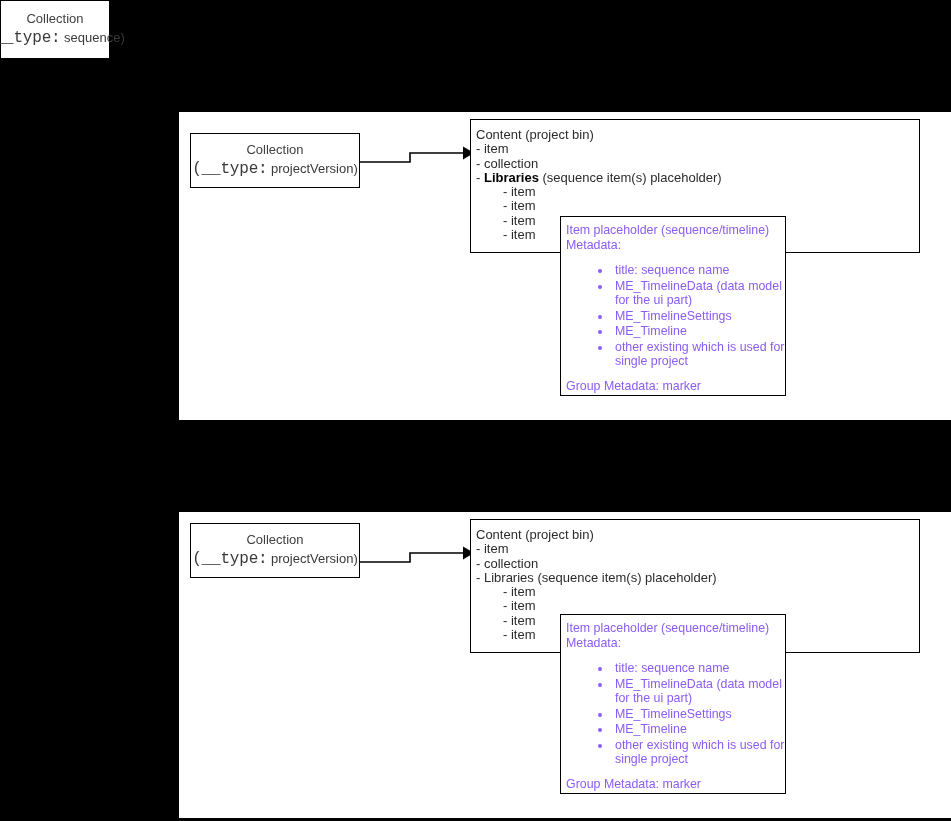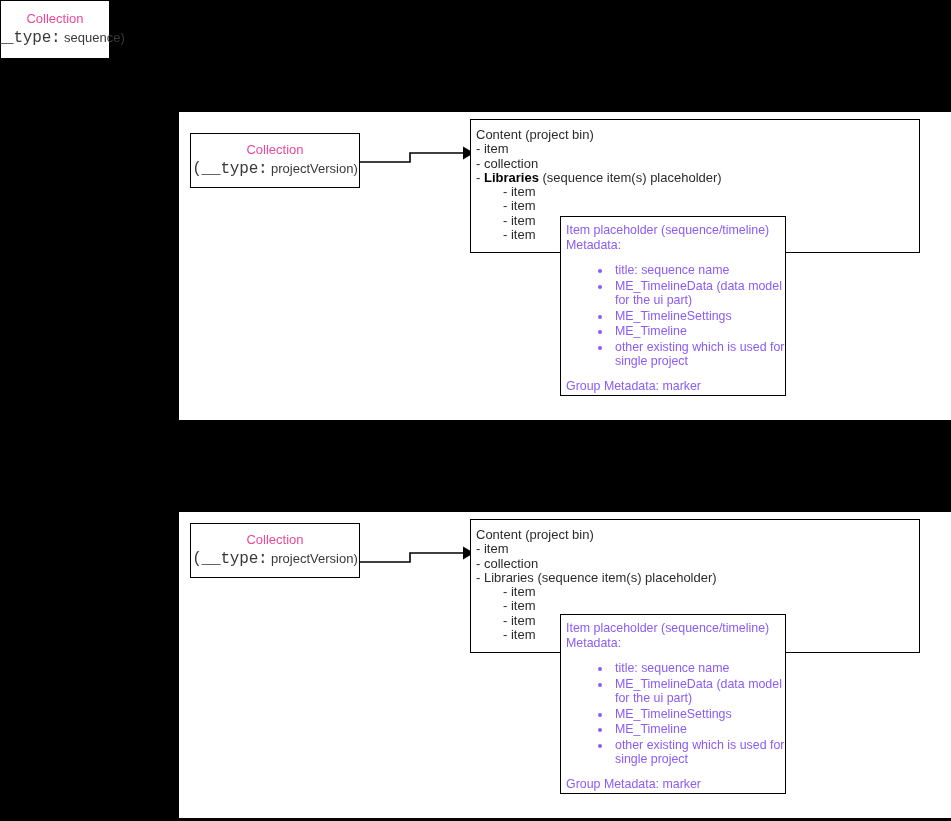--- a/index.html
+++ b/index.html
@@ -36,21 +36,21 @@
     display: flex;
     flex-direction: column;
     align-items: center;
     justify-content: center;
     text-align: center;
     font-size: 13px;
     line-height: 1.32;
     color: #3a3a3a;
   }
   .collection-title {
-    color: #ec4899;
+    color: #404040;
     font-size: 13px;
   }
   .collection-type {
     font-size: 13px;
     color: #3a3a3a;
     white-space: nowrap;
   }
   .mono {
     font-family: Liberation Mono, monospace;
     font-size: 16px;

